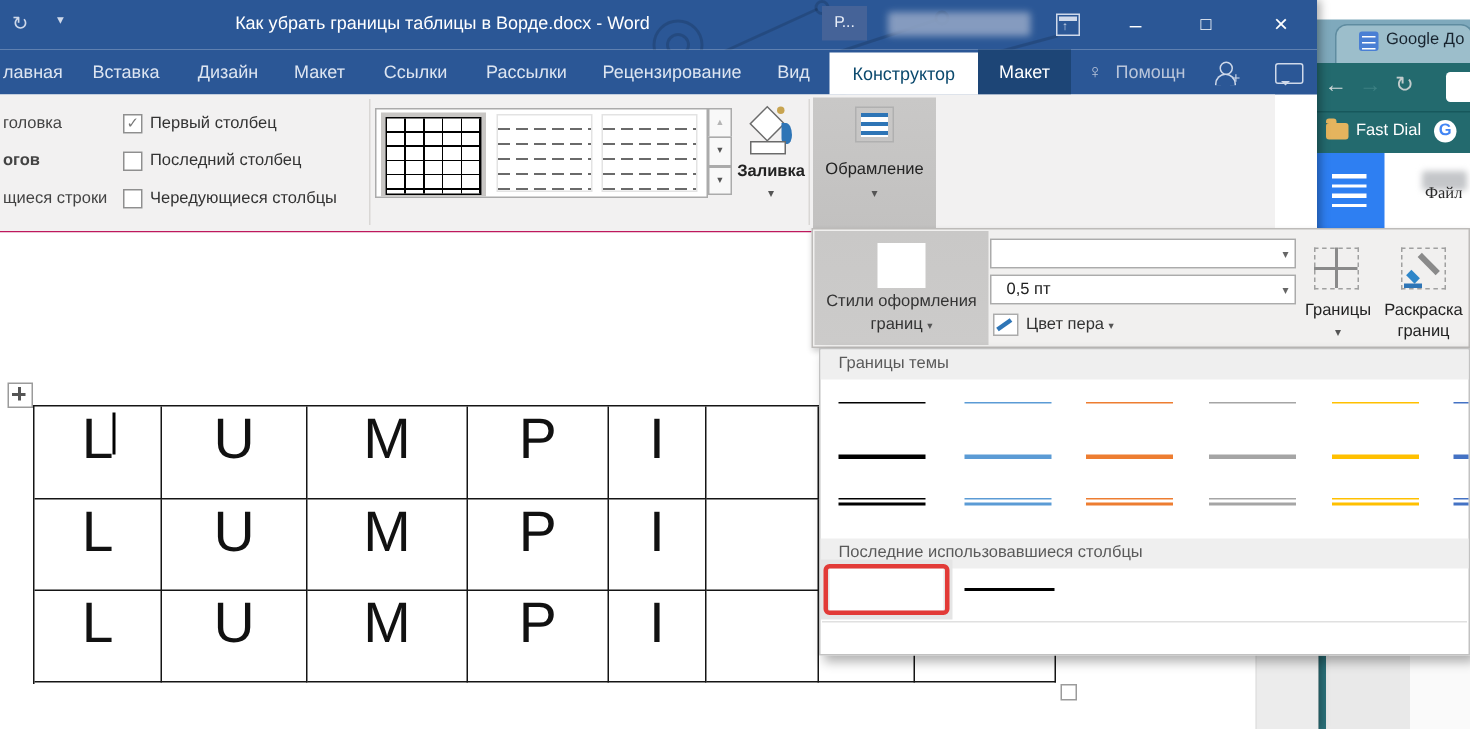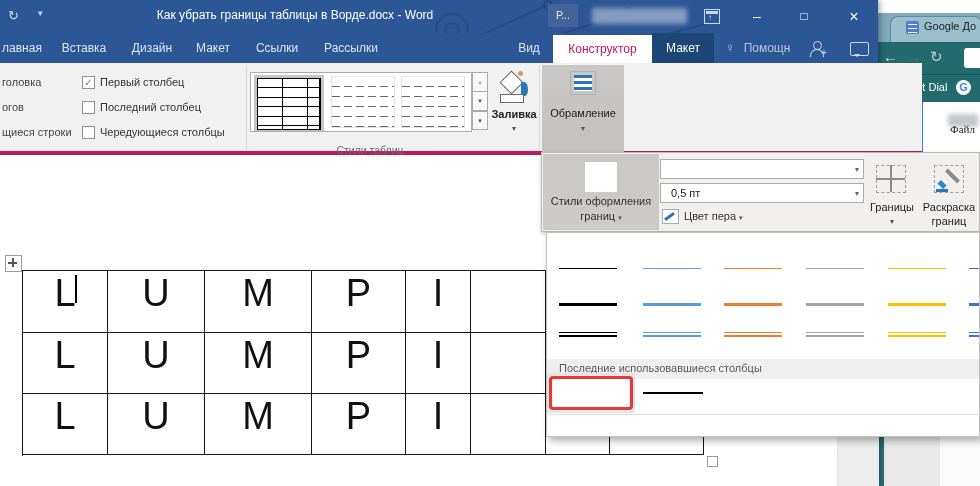--- a/index.html
+++ b/index.html
@@ -43,32 +43,32 @@
   #title-text{left:100px;top:8px;width:390px;text-align:center;font-size:12px;color:#fff;white-space:nowrap;}
   .acct{left:548px;top:4px;width:30px;height:23px;background:#456398;color:#e8eef8;font-size:10.5px;
         text-align:center;line-height:23px;}
   .tb-blur{left:592px;top:8px;width:95px;height:16px;background:#8fa3c4;opacity:.9;filter:blur(2.5px);border-radius:2px;}
   .ribbon-display{left:704px;top:9px;width:14px;height:13px;border:1px solid #cfd9ea;}
   .ribbon-display:before{content:"";position:absolute;left:1px;top:1px;right:1px;height:3px;background:#cfd9ea;}
   .ribbon-display:after{content:"↑";position:absolute;left:3px;top:3px;font-size:8px;color:#cfd9ea;}
   .winbtn{top:0;width:32px;height:33px;color:#fff;font-size:14px;text-align:center;line-height:33px;}
 
   .rtab{top:0;height:30px;line-height:30px;font-size:12px;color:#dde5f1;text-align:center;white-space:nowrap;}
-  .rtab-active{top:2px;height:28px;line-height:28px;background:#fff;color:#be185d;}
+  .rtab-active{top:2px;height:28px;line-height:28px;background:#fff;color:#0c4a6e;}
   .rtab-context{background:#1d4576;color:#fff;}
   .bulb{font-size:13px;color:#b9c5da;}
   .person-icon{left:810px;top:8px;width:16px;height:16px;}
   .person-icon .head{position:absolute;left:3px;top:0;width:7px;height:7px;border:1.2px solid #cfd9ea;border-radius:50%;}
   .person-icon .body{position:absolute;left:0px;top:8px;width:12px;height:7px;border:1.2px solid #cfd9ea;border-bottom:none;border-radius:7px 7px 0 0;}
   .person-icon .plus{position:absolute;left:11px;top:6px;color:#cfd9ea;font-size:10px;}
   .comment-icon{left:850px;top:9px;width:17px;height:12px;border:1.2px solid #cfd9ea;border-radius:2px;}
   .comment-icon:after{content:"";position:absolute;left:3px;bottom:-5px;border:3px solid transparent;border-top-color:#cfd9ea;}
 
   
-  #ribbon{left:0;top:63px;width:922px;height:92px;background:#f2f1f1;border-bottom:4px solid #be185d;box-sizing:border-box;}
+  #ribbon{left:0;top:63px;width:850px;height:92px;background:#f2f1f1;border-bottom:1px solid #be185d;box-sizing:border-box;}
   .frag{font-size:11px;color:#444;white-space:nowrap;}
   .cb-box{width:13px;height:13px;background:#fff;border:1px solid #8f8f8f;font-size:10px;color:#777;
           text-align:center;line-height:12px;box-sizing:border-box;}
   .cb-label{font-size:11px;color:#333;white-space:nowrap;}
   .grp-label{font-size:10.5px;color:#6a6a6a;text-align:center;white-space:nowrap;}
   .vdivider{top:3px;width:1px;height:84px;background:#d9d7d5;}
   #gallery{left:250px;top:9px;width:222px;height:60px;background:#fff;border:1px solid #ababab;box-sizing:border-box;}
   .thumb{top:3px;width:64px;height:52px;background:#fff;box-sizing:border-box;}
   .thumb-sel-wrap{left:3px;top:2px;width:70px;height:56px;background:#c8c6c4;}
   .thumb-grid{border:1.5px solid #000;
@@ -205,56 +205,56 @@
     <div class="winbtn abs" style="left:838px;font-size:16px;">×</div>
   </div>
 
   <div id="tabrow" class="abs">
     <div class="rtab abs" style="left:0;width:44px;">лавная</div>
     <div class="rtab abs" style="left:56px;width:56px;">Вставка</div>
     <div class="rtab abs" style="left:124px;width:56px;">Дизайн</div>
     <div class="rtab abs" style="left:190px;width:46px;">Макет</div>
     <div class="rtab abs" style="left:248px;width:58px;">Ссылки</div>
     <div class="rtab abs" style="left:318px;width:66px;">Рассылки</div>
+    <div class="rtab abs" style="left:396px;width:104px;">Рецензирование</div>
     <div class="rtab abs" style="left:510px;width:38px;">Вид</div>
     <div class="rtab rtab-active abs" style="left:553px;width:99px;">Конструктор</div>
     <div class="rtab rtab-context abs" style="left:652px;width:62px;">Макет</div>
     <div class="rtab bulb abs" style="left:722px;width:16px;">♀</div>
     <div class="rtab abs" style="left:738px;width:58px;color:#b9c5da;">Помощн</div>
     <div class="person-icon abs">
         <span class="head"></span>
         <span class="body"></span>
         <span class="plus">+</span>
       </div>
     <div class="comment-icon abs"></div>
   </div>
 
   <div id="ribbon" class="abs">
     <div class="frag abs" style="left:2px;top:13px;">головка</div>
-    <div class="frag abs" style="left:2px;top:38px;">огов</div>
+    <div class="frag abs" style="left:2px;top:38px;font-weight:bold;">огов</div>
     <div class="frag abs" style="left:2px;top:63px;">щиеся строки</div>
     <div class="cb-box abs" style="left:82px;top:13px;">✓</div>
     <div class="cb-label abs" style="left:100px;top:13px;">Первый столбец</div>
     <div class="cb-box abs" style="left:82px;top:38px;"></div>
     <div class="cb-label abs" style="left:100px;top:38px;">Последний столбец</div>
     <div class="cb-box abs" style="left:82px;top:63px;"></div>
     <div class="cb-label abs" style="left:100px;top:63px;">Чередующиеся столбцы</div>
     <div class="vdivider abs" style="left:246px;"></div>
 
     <div id="gallery" class="abs">
       <div class="thumb-sel-wrap abs">
         <div class="thumb thumb-grid abs" style="left:3px;"></div>
       </div>
       <div class="thumb thumb-dash abs" style="left:80px;"></div>
       <div class="thumb thumb-dash abs" style="left:150px;"></div>
     </div>
     <div class="scrollbtn abs" style="top:9px;color:#b5b5b5;">▴</div>
     <div class="scrollbtn abs" style="top:28px;">▾</div>
     <div class="scrollbtn abs" style="top:47px;border-top-width:2px;">▾</div>
-    <div class="grp-label abs" style="left:250px;top:81px;width:240px;">Стили таблиц</div>
 
     <div class="fillbtn abs">
       <div class="fill-diamond abs"></div>
       <div class="fill-dot abs"></div>
       <div class="fill-drip abs"></div>
       <div class="fill-tray abs"></div>
       <div class="btn-label abs" style="top:42px;font-weight:bold;">Заливка</div>
       <div class="dd-arrow abs" style="top:58px;">▾</div>
     </div>
     <div class="vdivider abs" style="left:539px;"></div>
@@ -337,20 +337,23 @@
       <span class="handle"></span>
         <span class="tip"></span>
         <span class="line"></span>
     </div>
     <div class="btn-label abs" style="top:44px;">Раскраска</div>
     <div class="btn-label abs" style="top:58px;">границ</div>
   </div>
 </div>
 
 <div id="menu" class="abs">
+  <div class="menu-header abs" style="top:0;">
+    <span>Границы темы</span>
+  </div>
   <div id="theme-swatches">
       <div class="sw-item" style="left: 12px; top: 28px;">
         <div class="l" style="background: rgb(0, 0, 0);"></div>
       </div>
       <div class="sw-item" style="left: 96px; top: 28px;">
         <div class="l" style="background: rgb(91, 155, 213);"></div>
       </div>
       <div class="sw-item" style="left: 177px; top: 28px;">
         <div class="l" style="background: rgb(237, 125, 49);"></div>
       </div>

